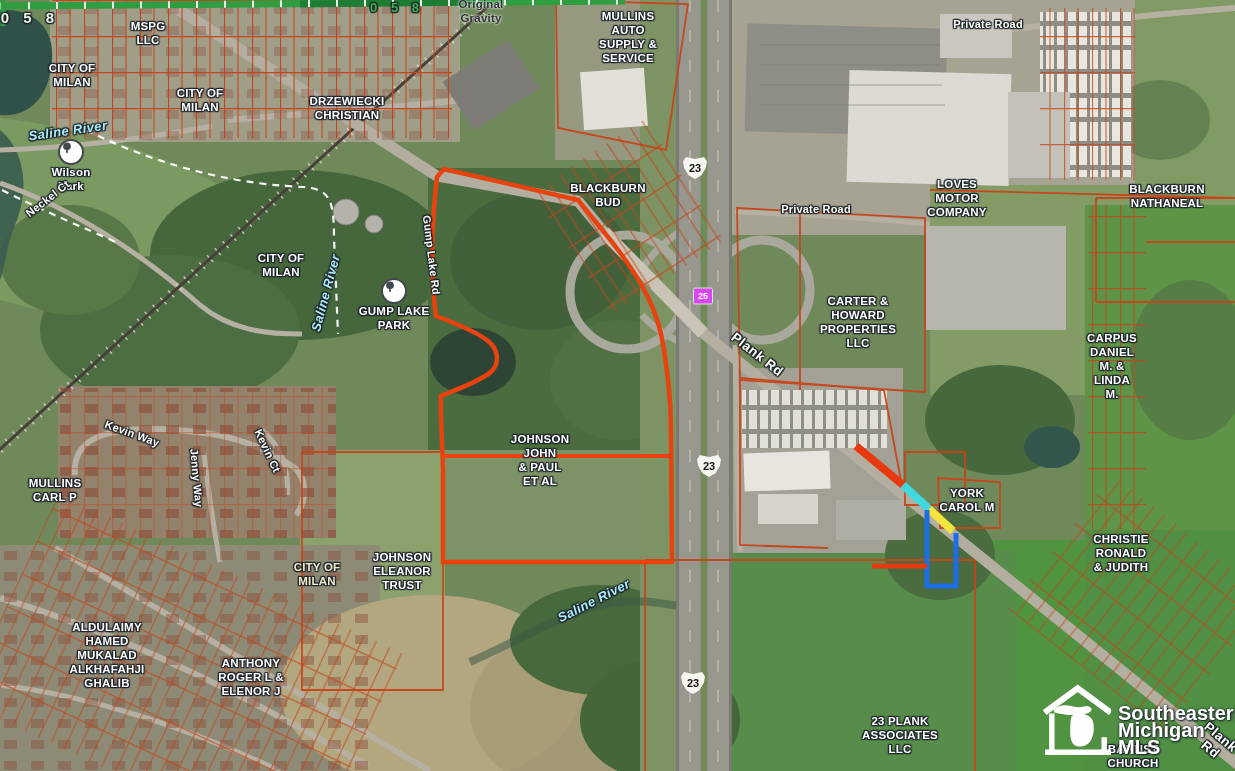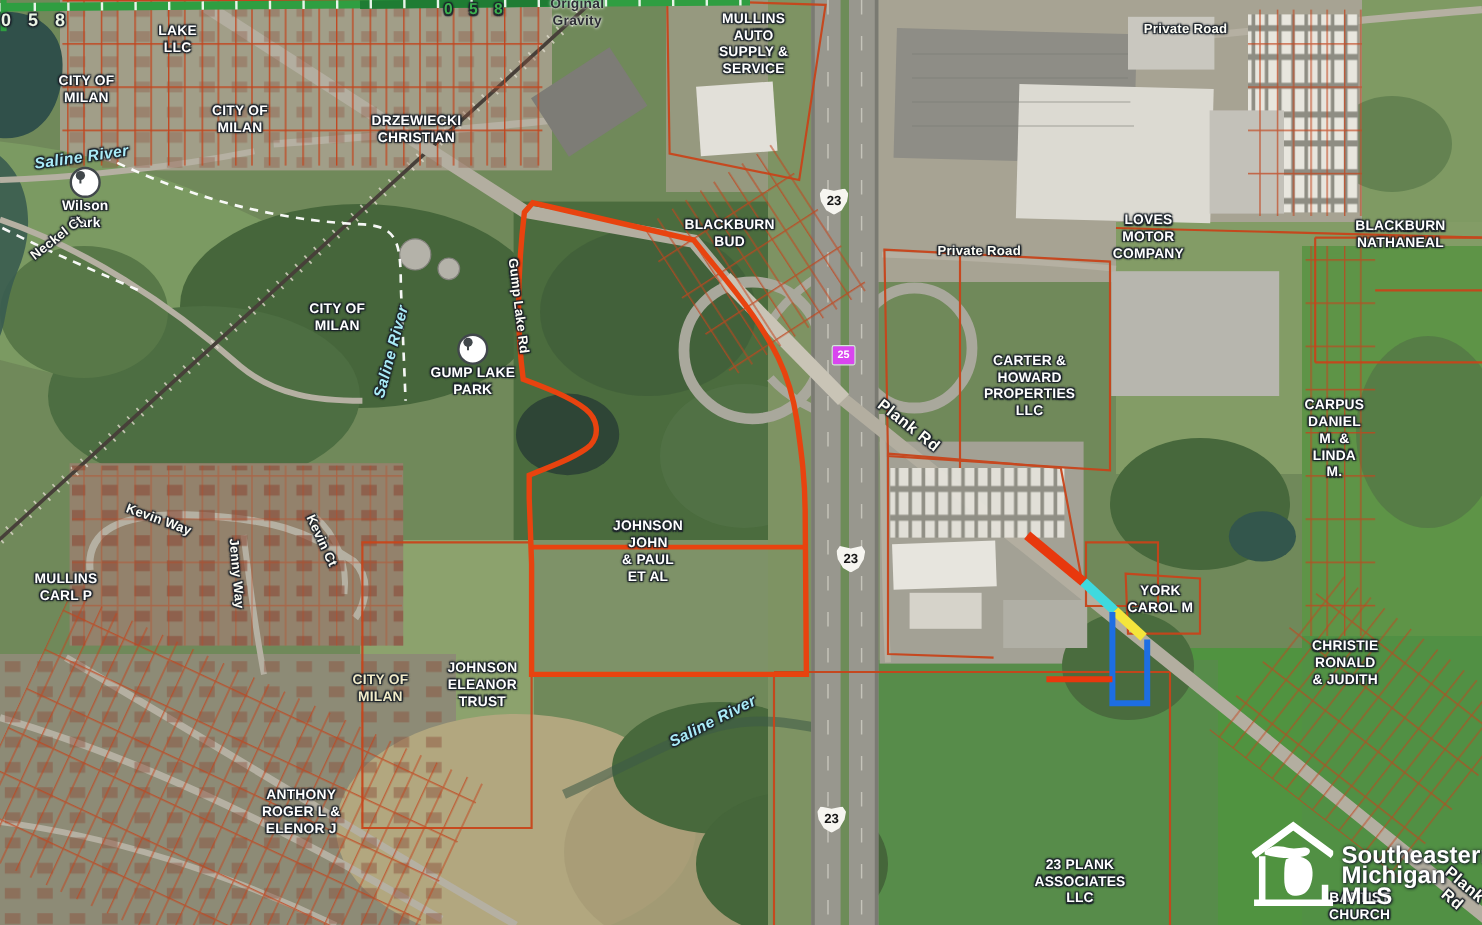--- a/index.html
+++ b/index.html
@@ -204,21 +204,21 @@
       <path d="M0,6 L625,1" stroke="#2f9e41" stroke-width="7"></path>
       <path d="M300,4 L470,2" stroke="#1f7c33" stroke-width="7"></path>
       <path d="M0,6 L625,1" stroke="#e9f5ea" stroke-width="7" stroke-dasharray="2 26"></path>
       <path d="M3,0 V26" stroke="#2f9e41" stroke-width="5"></path>
     </g>
   </svg>
 
   <div class="lbl r058" style="left:30px;top:18px">0 5 8</div>
   <div class="lbl r058 r058g" style="left:397px;top:8px">0 5 8</div>
 
-  <div class="lbl" style="left:148px;top:33px">LAKE
+  <div class="lbl" style="left:148px;top:33px">MSPG
 LLC</div>
   <div class="lbl" style="left:72px;top:75px">CITY OF
 MILAN</div>
   <div class="lbl" style="left:200px;top:100px">CITY OF
 MILAN</div>
   <div class="lbl dark" style="left:481px;top:11px">Original
 Gravity</div>
   <div class="lbl" style="left:628px;top:37px">MULLINS
 AUTO
 SUPPLY &amp;
@@ -286,20 +286,25 @@
   <div class="lbl street" style="left:196px;top:478px;transform:translate(-50%,-50%) rotate(85deg)">Jenny Way</div>
   <div class="lbl street" style="left:267px;top:451px;transform:translate(-50%,-50%) rotate(65deg)">Kevin Ct</div>
   <div class="lbl" style="left:55px;top:490px">MULLINS
 CARL P</div>
   <div class="lbl cream" style="left:317px;top:574px">CITY OF
 MILAN</div>
   <div class="lbl" style="left:402px;top:571px">JOHNSON
 ELEANOR
 TRUST</div>
   <div class="lbl river" style="left:594px;top:601px;transform:translate(-50%,-50%) rotate(-27deg)">Saline River</div>
+  <div class="lbl" style="left:107px;top:655px">ALDULAIMY
+HAMED
+MUKALAD
+ALKHAFAHJI
+GHALIB</div>
   <div class="lbl" style="left:251px;top:677px">ANTHONY
 ROGER L &amp;
 ELENOR J</div>
   <div class="lbl" style="left:900px;top:735px">23 PLANK
 ASSOCIATES
 LLC</div>
   <div class="lbl" style="left:1133px;top:756px">BAPTIST
 CHURCH</div>
   <div class="lbl street bigroad" style="left:1215px;top:744px;transform:translate(-50%,-50%) rotate(40deg)">Plank Rd</div>
 

